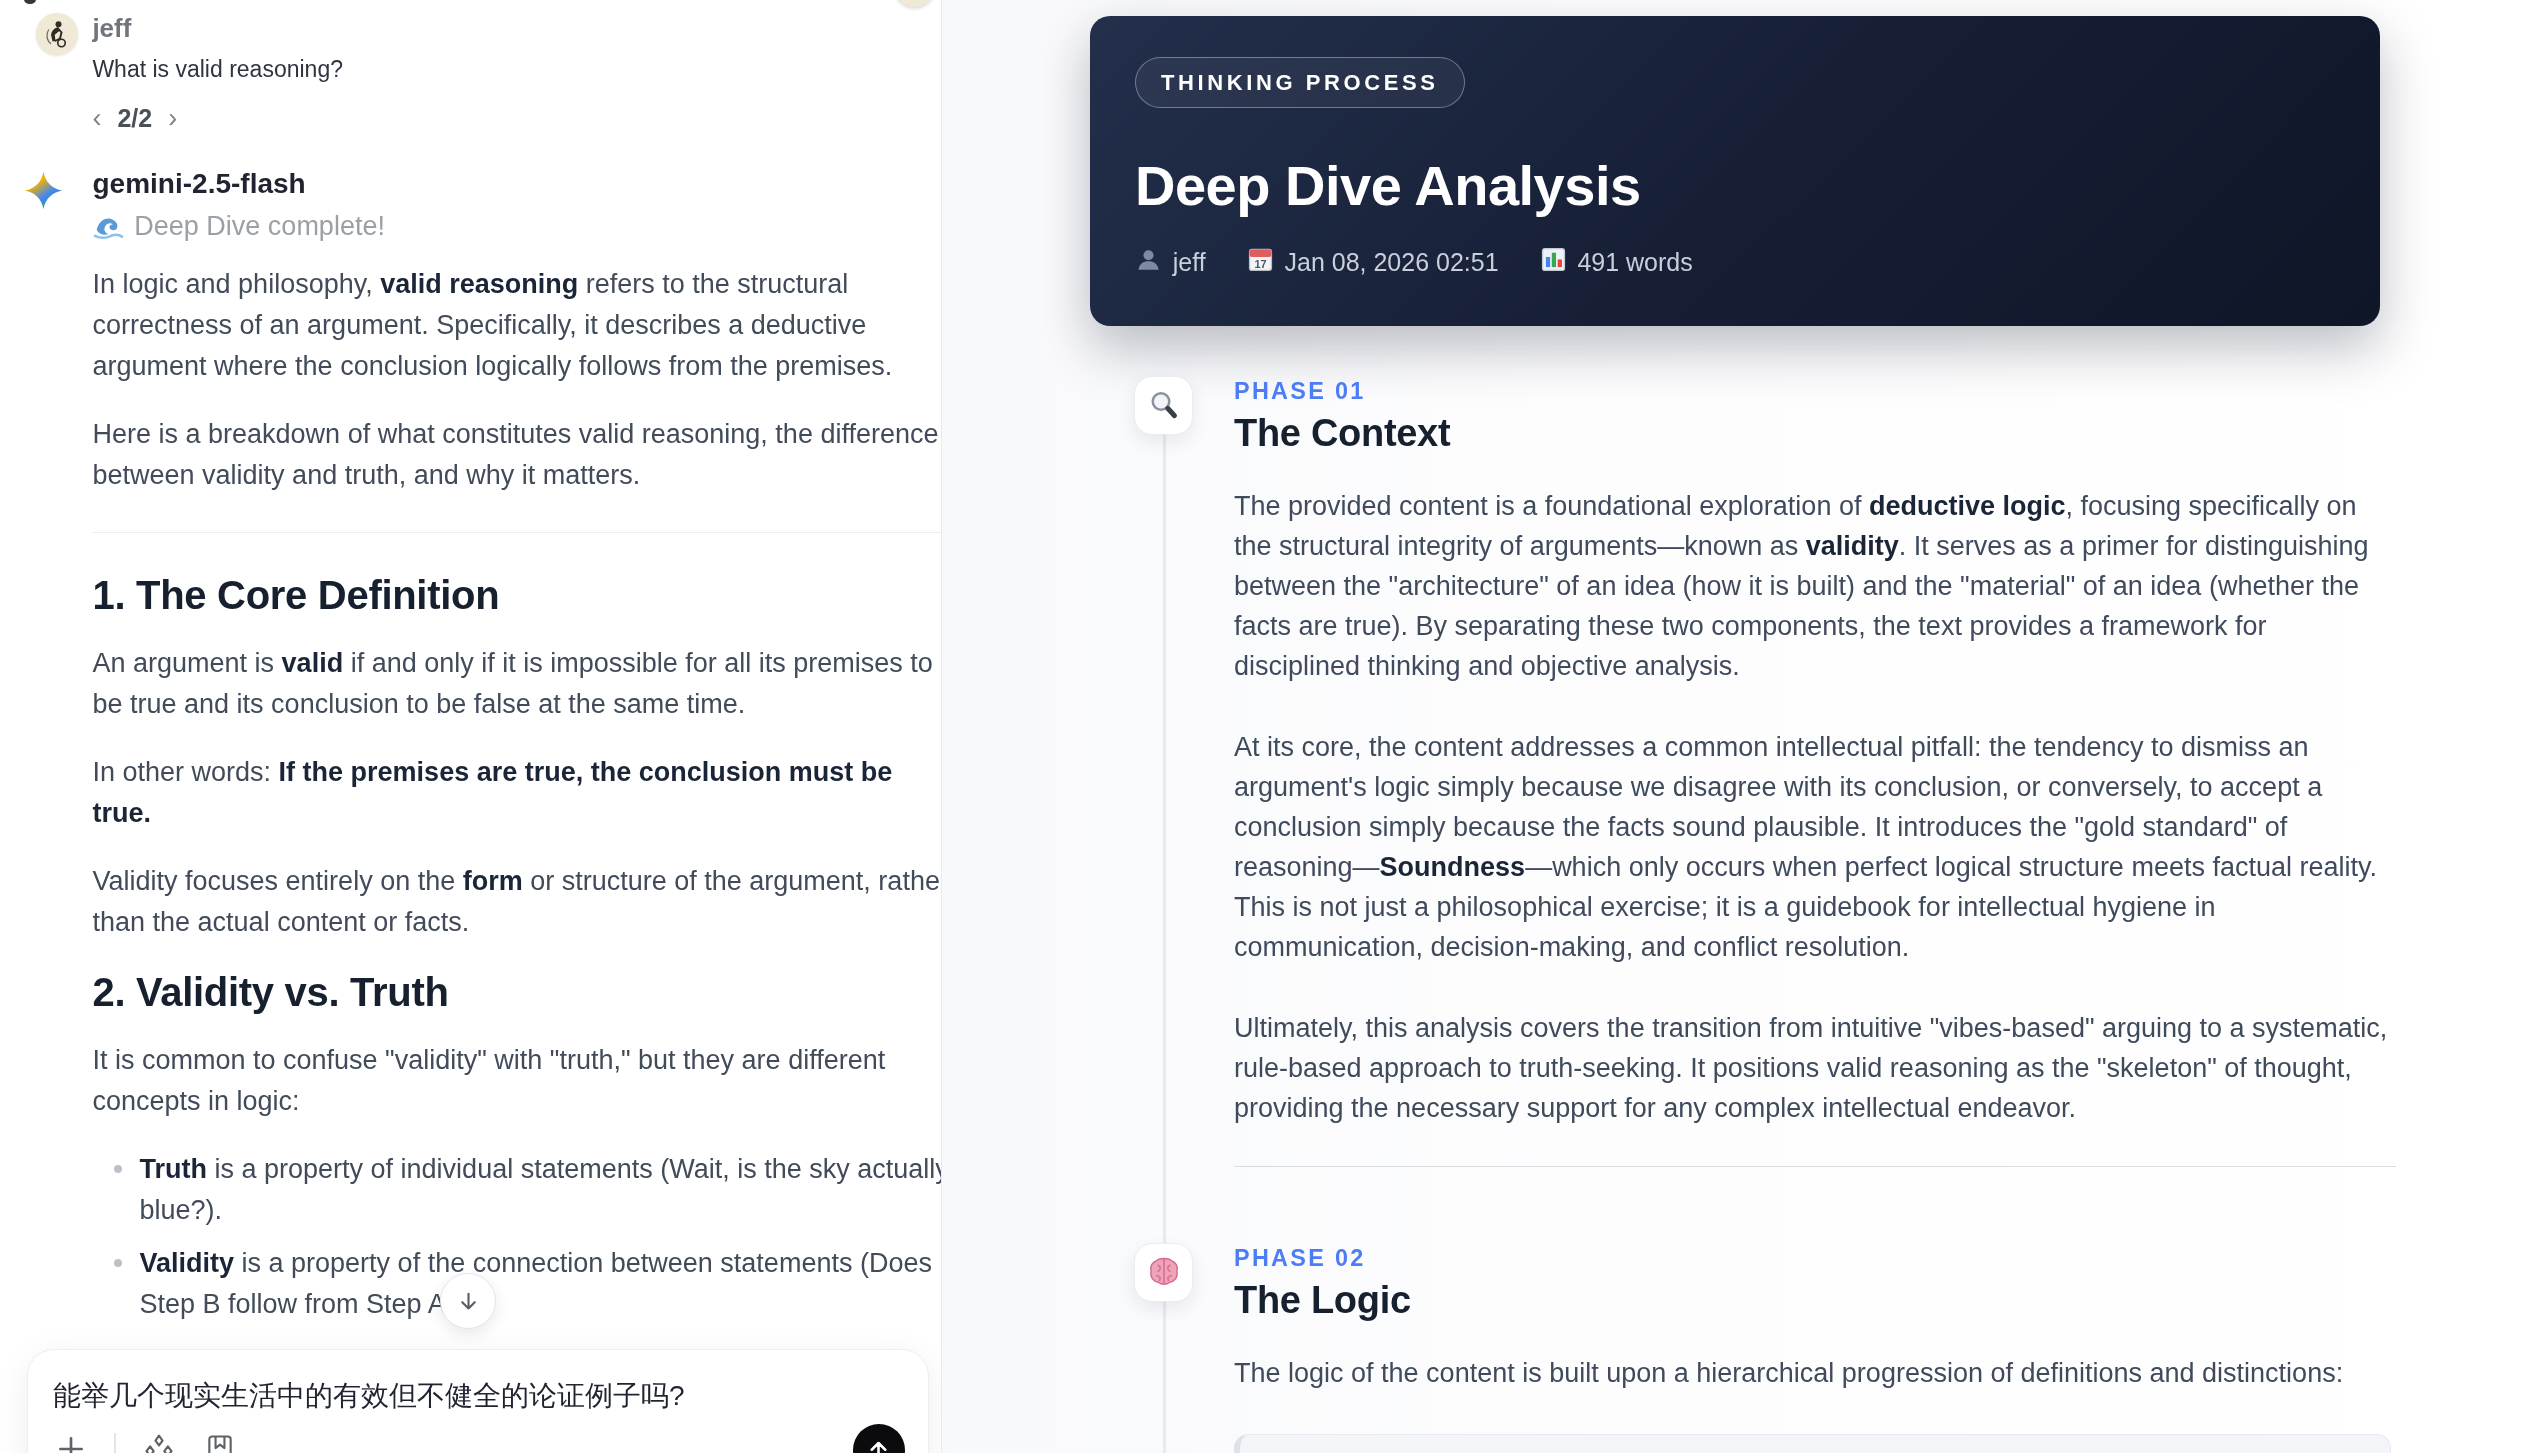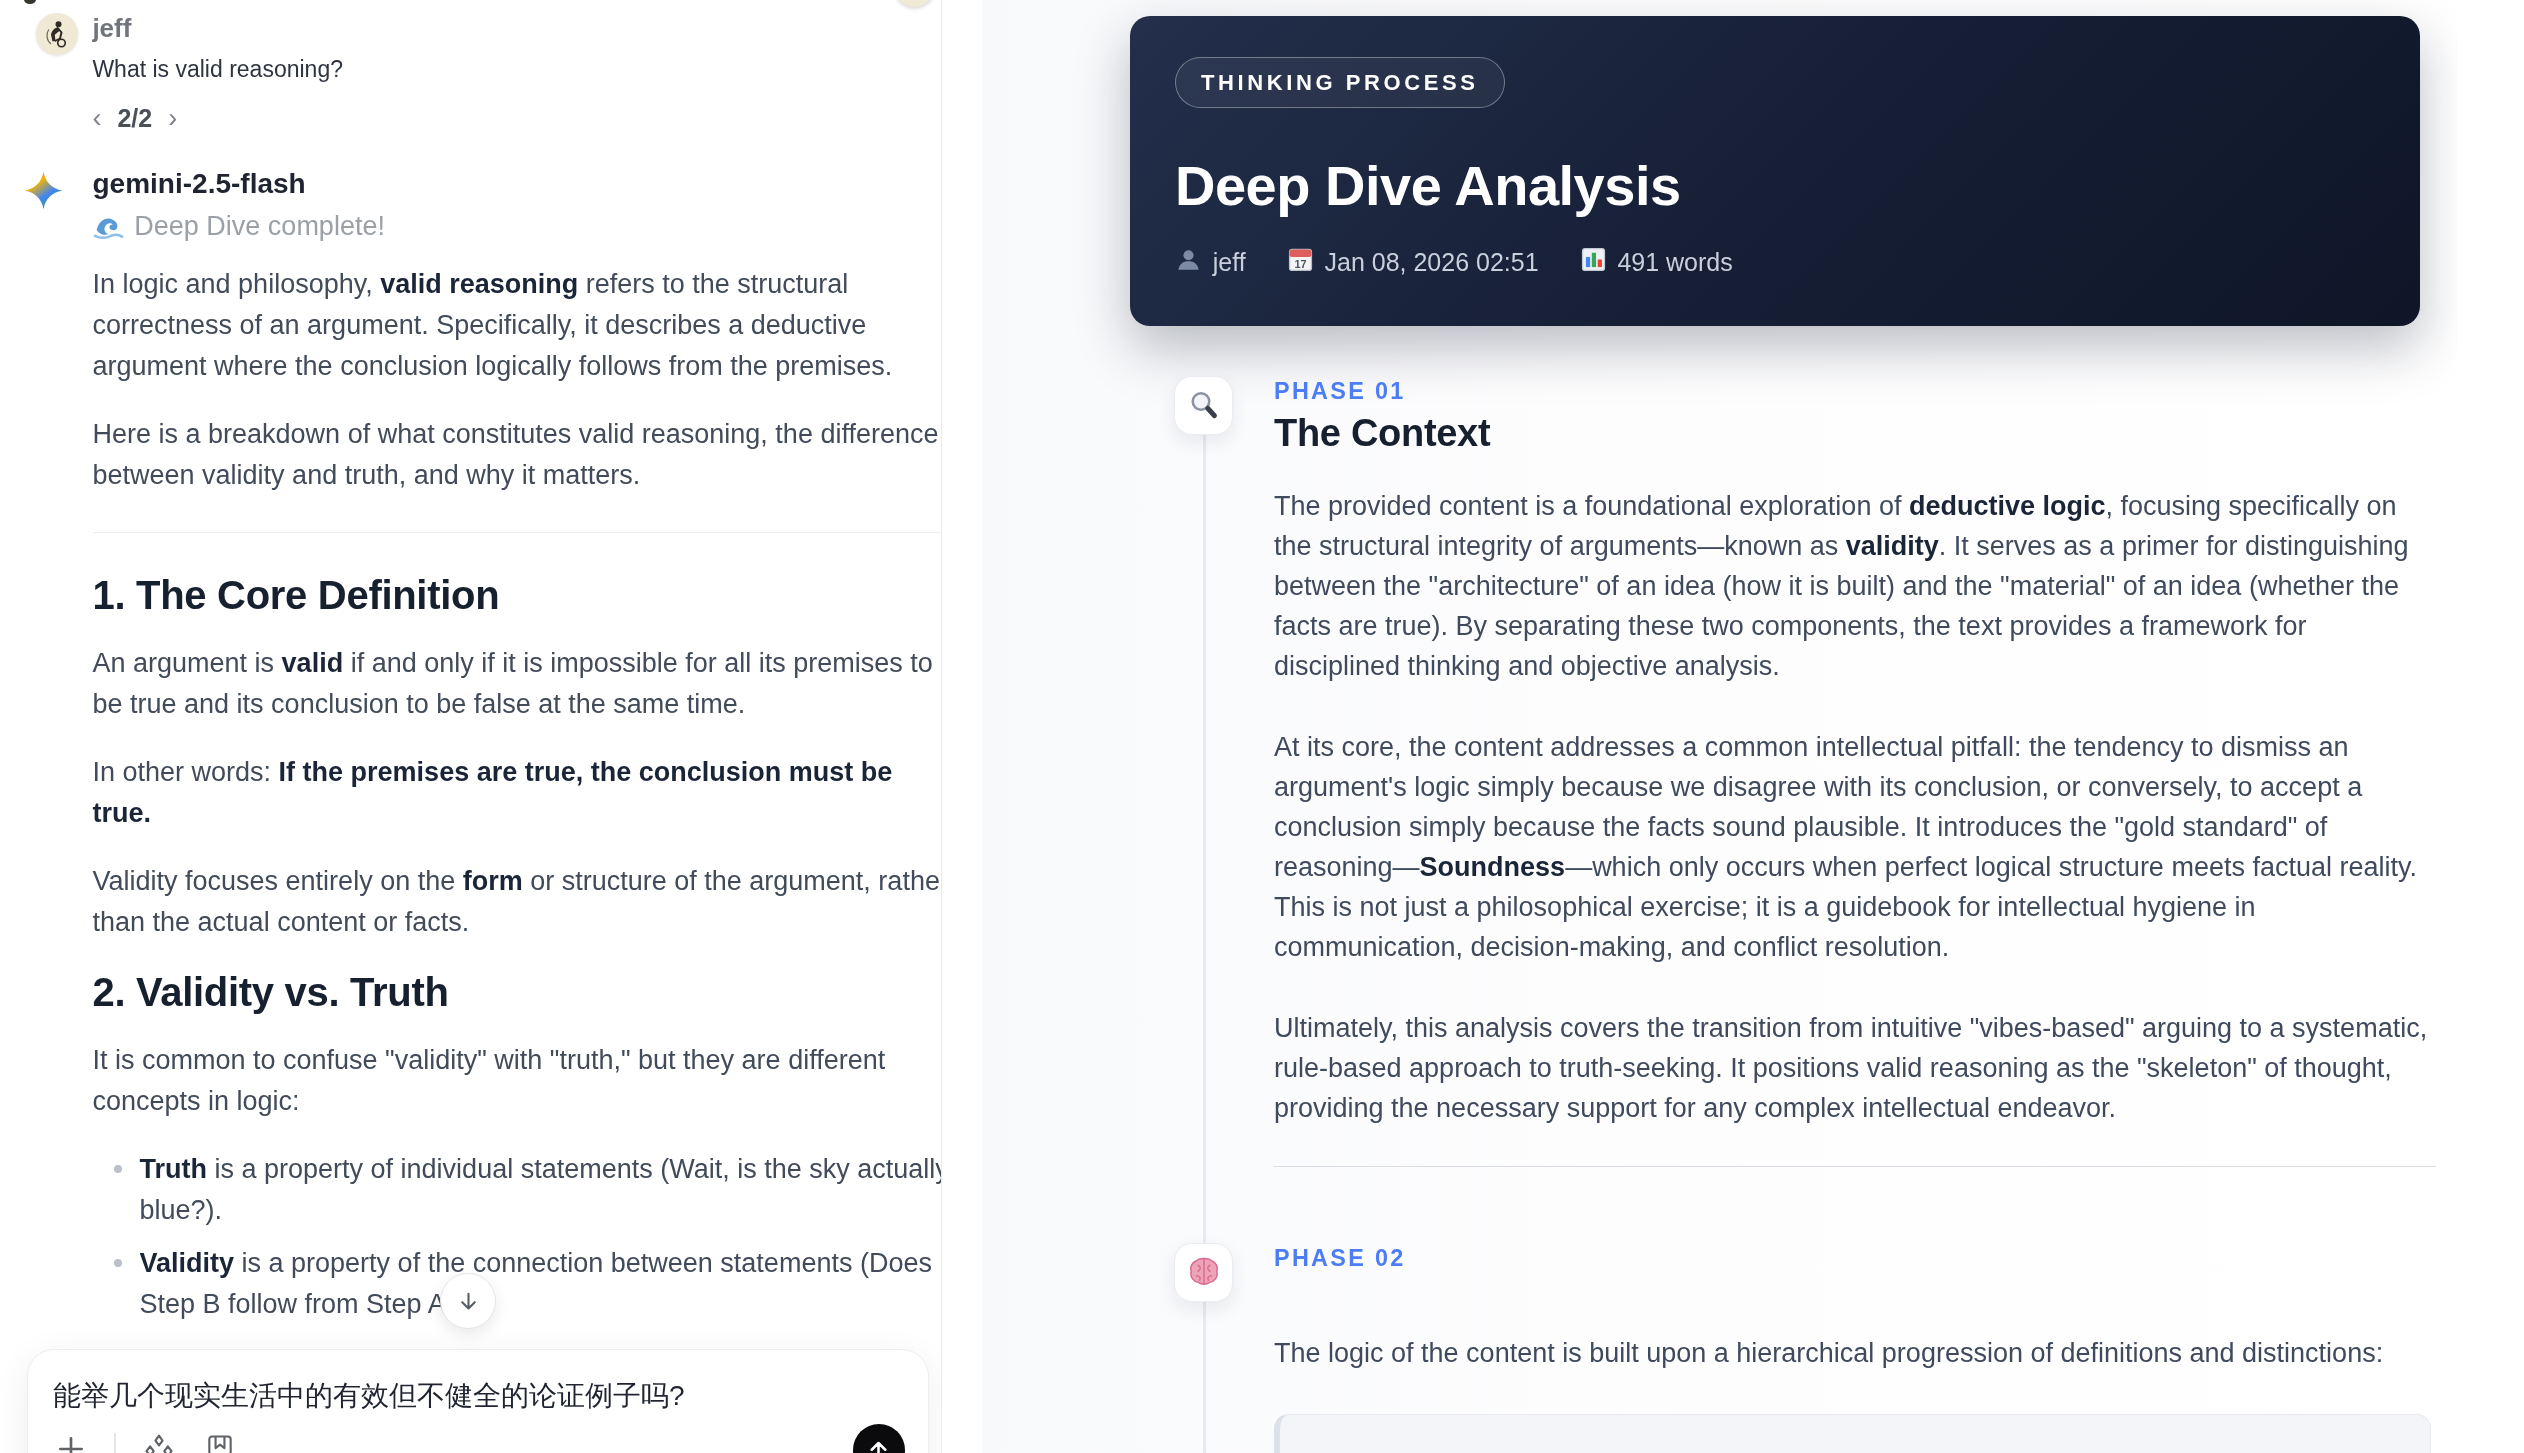--- a/index.html
+++ b/index.html
@@ -3,21 +3,21 @@
 <meta charset="utf-8">
 <style>
   :root{
     --ink:#414b59; --ink-strong:#1b2538; --ink-head:#16202f;
     --muted:#9aa0a6; --accent:#4c7df6; --line:#e8eaed;
     --card-bg:#f3f5f8; --timeline:#e7eaf0;
   }
   *{margin:0;padding:0;box-sizing:border-box;}
   html,body{width:2525px;height:1453px;overflow:hidden;}
   body{font-family:"Liberation Sans","DejaVu Sans",sans-serif;background:#fff;color:var(--ink);}
-  .app{display:flex;width:2457px;height:1453px;gap:40px;}
+  .app{display:flex;width:2457px;height:1453px;}
 
   
   .chat-col{position:relative;width:942px;height:100%;background:#fff;border-right:1.8px solid var(--line);overflow:hidden;}
   .leftover-avatar{position:absolute;top:-34px;left:894px;width:41px;height:41px;border-radius:50%;background:#efe9d6;box-shadow:0 1.8px 3.6px rgba(0,0,0,.15);}
   .leftover-foot{position:absolute;top:-5.4px;left:24px;width:11.7px;height:9px;border-radius:50%;background:#38372f;}
   .msg{display:flex;align-items:flex-start;}
   .msg .mc{margin-left:14.4px;flex:1;min-width:0;}
   .msg-user{padding:12.6px 0 0 36px;}
   .avatar{width:42px;height:42px;border-radius:50%;background:#efe9d6;flex:0 0 42px;display:flex;align-items:center;justify-content:center;box-shadow:0 0.9px 2.7px rgba(0,0,0,.12);}
   .avatar svg{width:36px;height:36px;}
@@ -254,20 +254,21 @@
           <div class="gap-after-divider"></div>
           <div class="phase">
             <div class="picon">
               <svg viewBox="0 0 48 48">
                 <path d="M14 9c-6 2-9 8-7 14-2 8 3 14 10 15 3 3 11 3 14 0 7-1 12-7 10-15 2-6-1-12-7-14-4-4-16-4-20 0z" fill="#efa3b8" stroke="#d76d8e" stroke-width="2"></path>
                 <path d="M24 7v32M16 15c4 2 4 6 0 8M32 15c-4 2-4 6 0 8M14 29c4 0 6 3 4 6M34 29c-4 0-6 3-4 6" stroke="#d76d8e" stroke-width="2" fill="none" stroke-linecap="round"></path>
               </svg>
             </div>
             <div>
               <div class="plabel">PHASE 02</div>
+              <div class="ptitle">The Logic</div>
             </div>
             <div class="phase-body">
               <p><span>The logic of the content is built upon a hierarchical progression of definitions and distinctions:</span></p>
               <div class="pcard"></div>
             </div>
           </div>
         </div>
     </div>
   </div>
 

